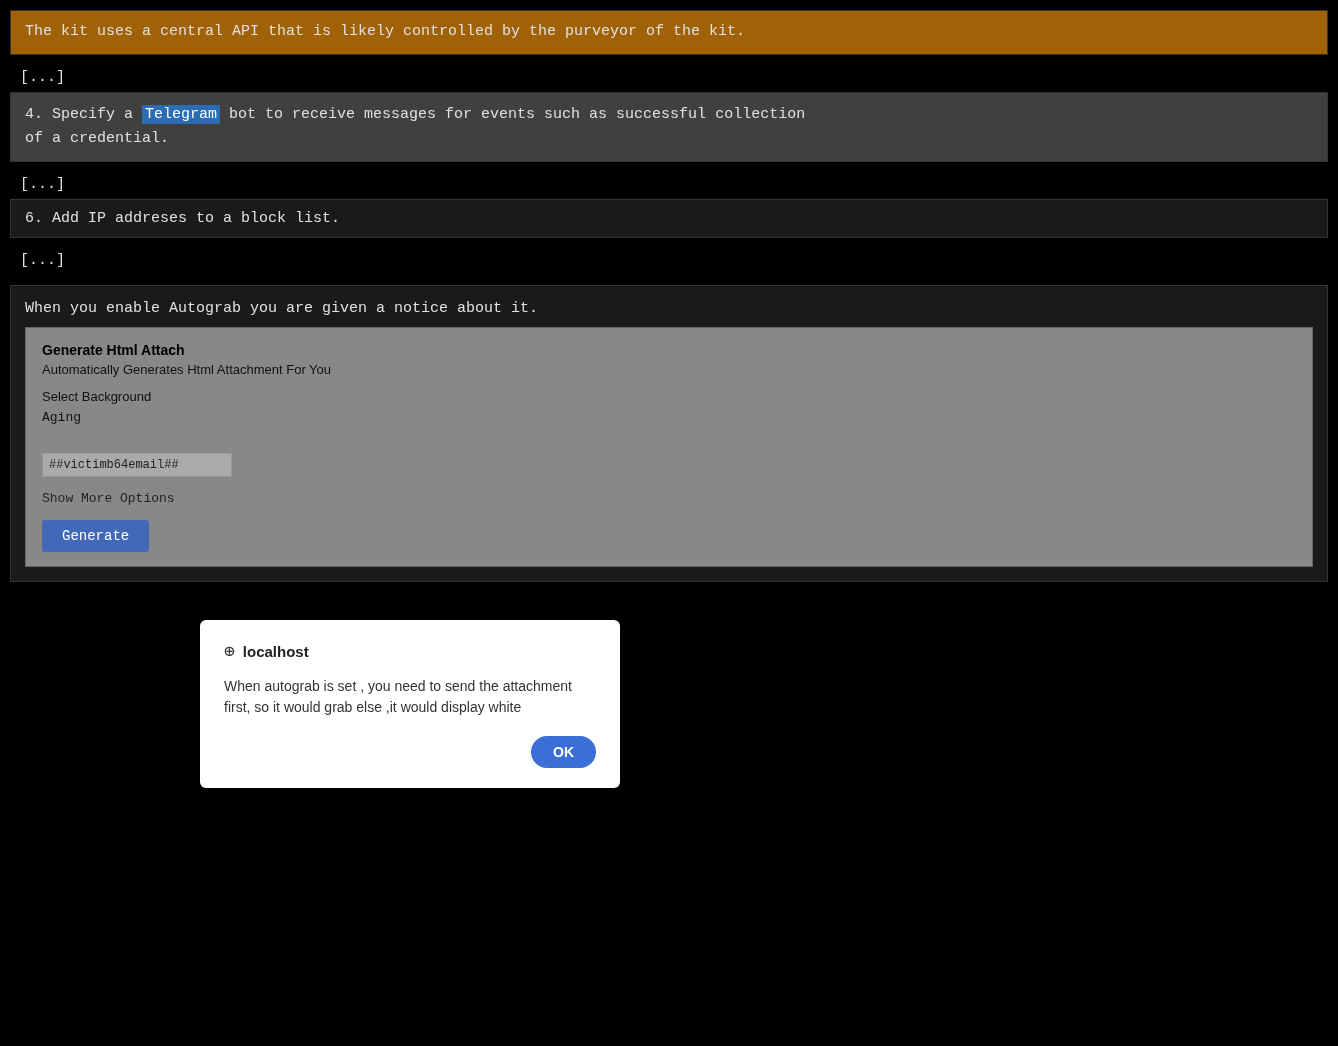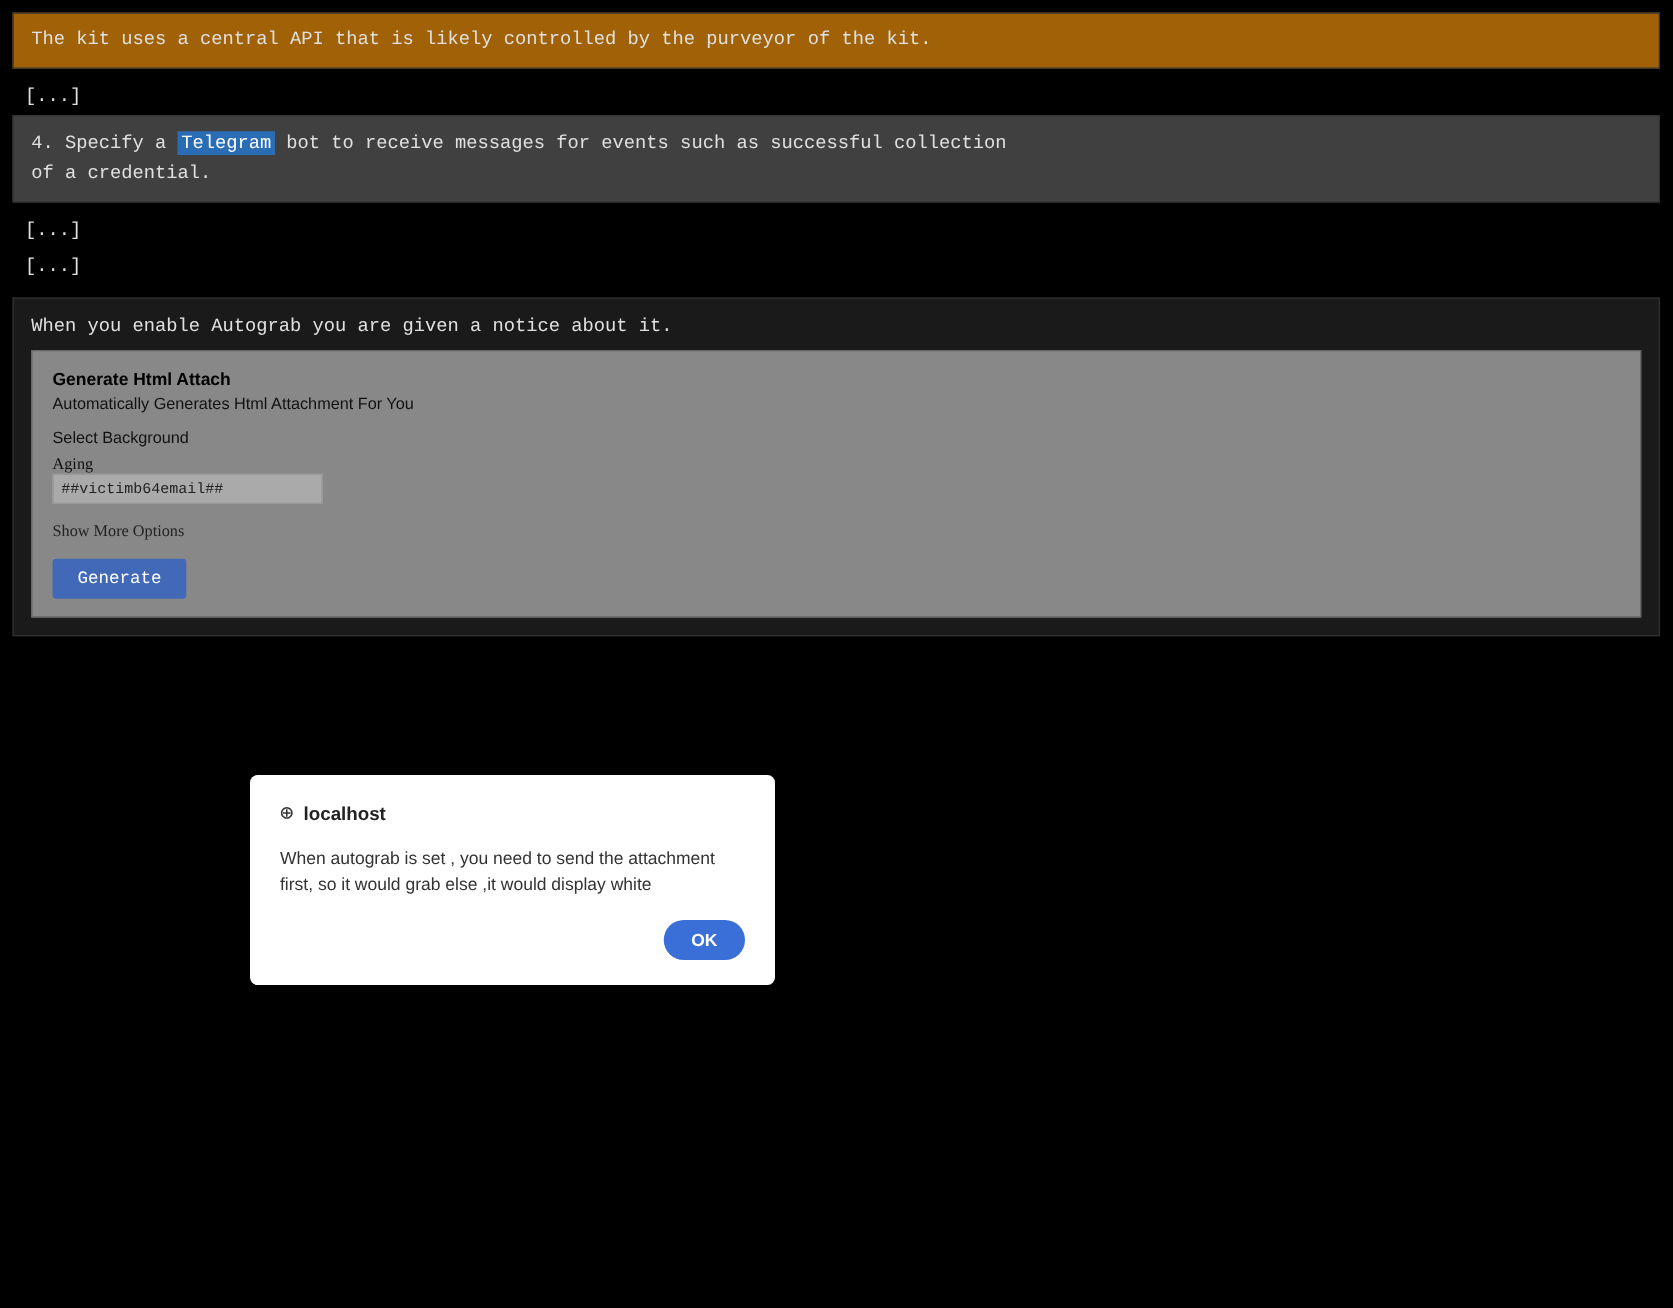--- a/index.html
+++ b/index.html
@@ -98,47 +98,47 @@
     .inner-panel .panel-label {
       color: #111;
       font-size: 13px;
       margin-bottom: 6px;
       font-family: Arial, sans-serif;
     }
 
     .inner-panel .panel-value {
       color: #111;
       font-size: 13px;
-      margin-bottom: 0;
-      font-family: Liberation Serif, serif;
+      margin-bottom: 28px;
+      font-family: Liberation Mono, monospace;
     }
 
     .inner-panel .add-autograb-label {
       color: #111;
       font-size: 13px;
       font-family: Arial, sans-serif;
       margin-bottom: 4px;
     }
 
     .inner-panel .autograb-input {
       background: #aaa;
       border: 1px solid #999;
       color: #222;
       font-size: 12px;
       padding: 4px 6px;
-      width: 216px;
+      width: 190px;
       font-family: 'Courier New', monospace;
       display: block;
       margin-bottom: 14px;
     }
 
     .inner-panel .show-more {
       color: #222;
       font-size: 13px;
-      font-family: Liberation Serif, serif;
+      font-family: Liberation Mono, monospace;
       margin-bottom: 14px;
     }
 
     .generate-btn {
       background: #4169b8;
       color: #fff;
       border: none;
       padding: 8px 20px;
       font-size: 14px;
       font-family: Liberation Mono, monospace;
@@ -217,20 +217,23 @@
 
   <div class="step-block">
     <span>4.  Specify a </span><span class="highlight">Telegram</span><span> bot to receive messages for events such as successful collection</span><br>
     <span>   of a credential.</span>
   </div>
 
   <div class="ellipsis-block">
     <span>[...]</span>
   </div>
 
+  <div class="step6-block">
+    <span>6. Add IP addreses to a block list.</span>
+  </div>
 
   <div class="ellipsis-block">
     <span>[...]</span>
   </div>
 
   <div class="autograb-notice">
     <div style="margin-bottom:10px;">When you enable Autograb you are given a notice about it.</div>
 
     <div class="inner-panel">
       <div class="panel-title">Generate Html Attach</div>

